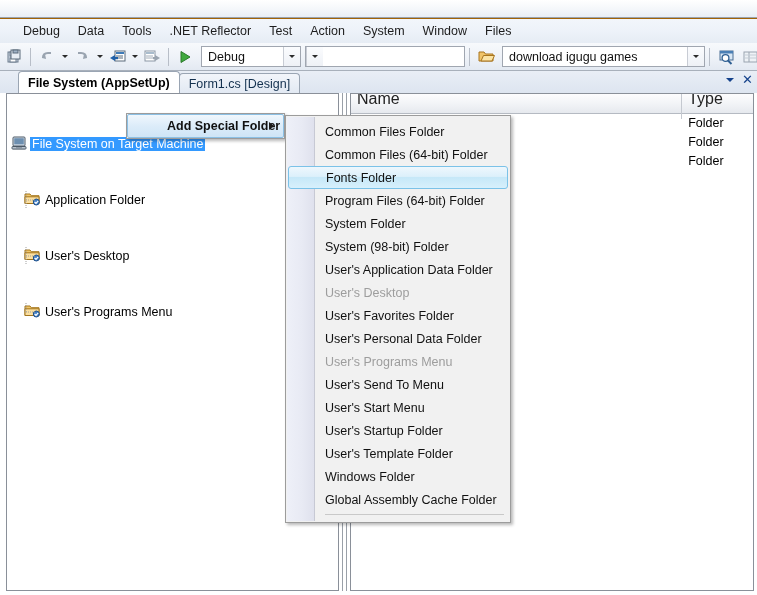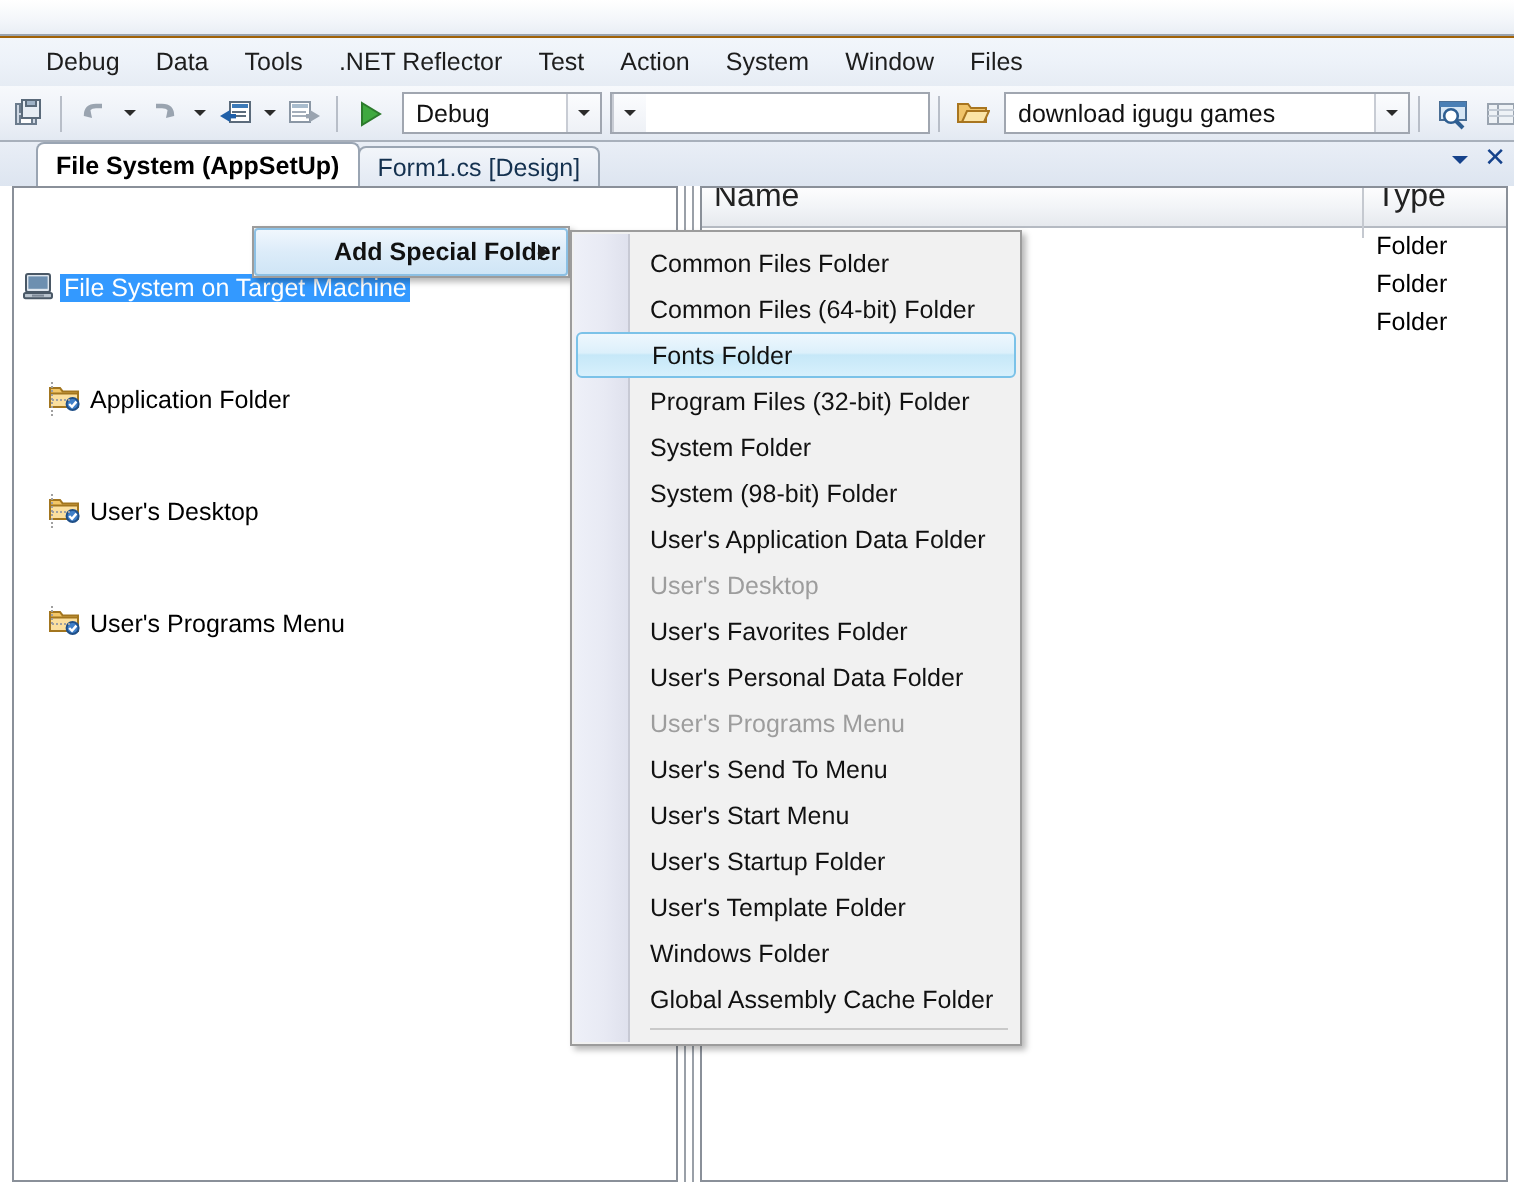--- a/index.html
+++ b/index.html
@@ -541,21 +541,21 @@
     <div class="ctxitem">
       <span>Common Files Folder</span>
     </div>
     <div class="ctxitem">
       <span>Common Files (64-bit) Folder</span>
     </div>
     <div class="ctxitem selected">
       <span>Fonts Folder</span>
     </div>
     <div class="ctxitem">
-      <span>Program Files (32-bit) Folder</span>
+      <span>Program Files (64-bit) Folder</span>
     </div>
     <div class="ctxitem">
       <span>System Folder</span>
     </div>
     <div class="ctxitem">
       <span>System (98-bit) Folder</span>
     </div>
     <div class="ctxitem">
       <span>User's Application Data Folder</span>
     </div>

